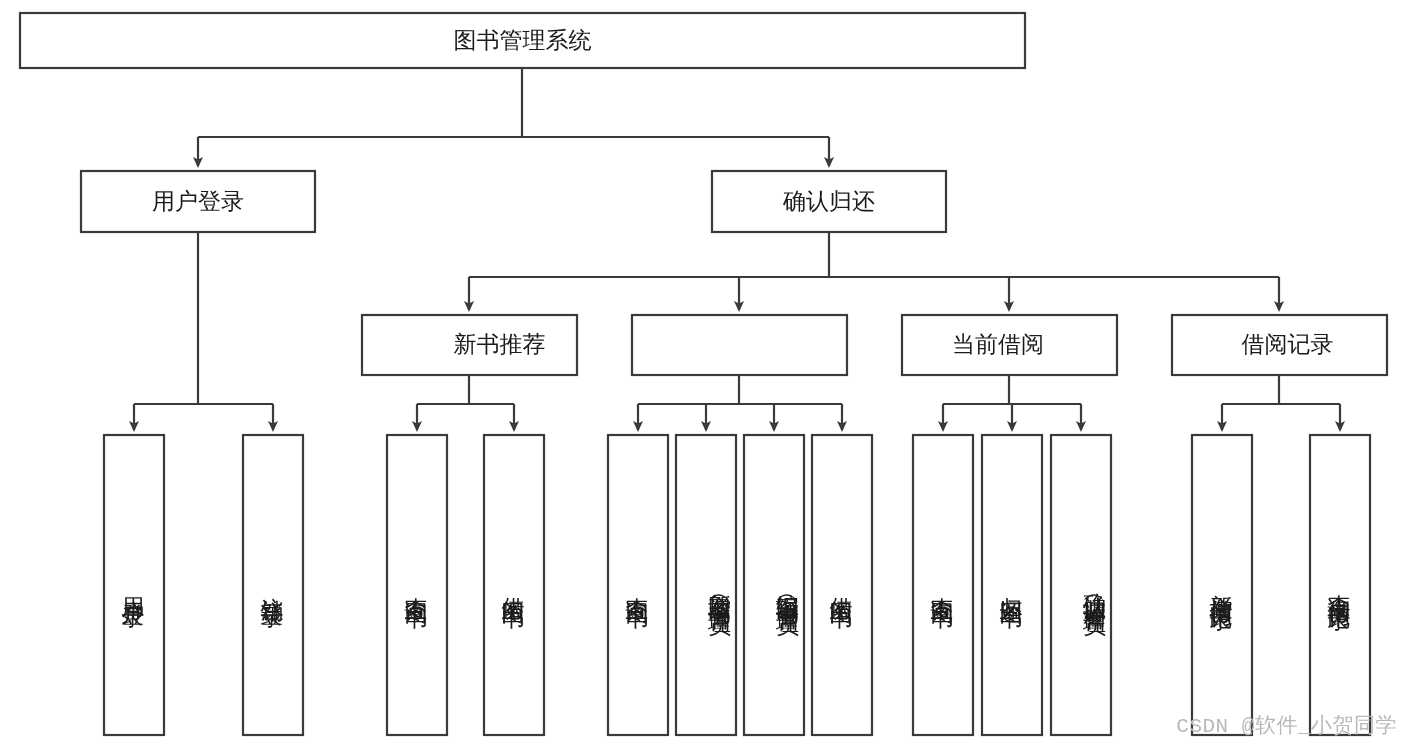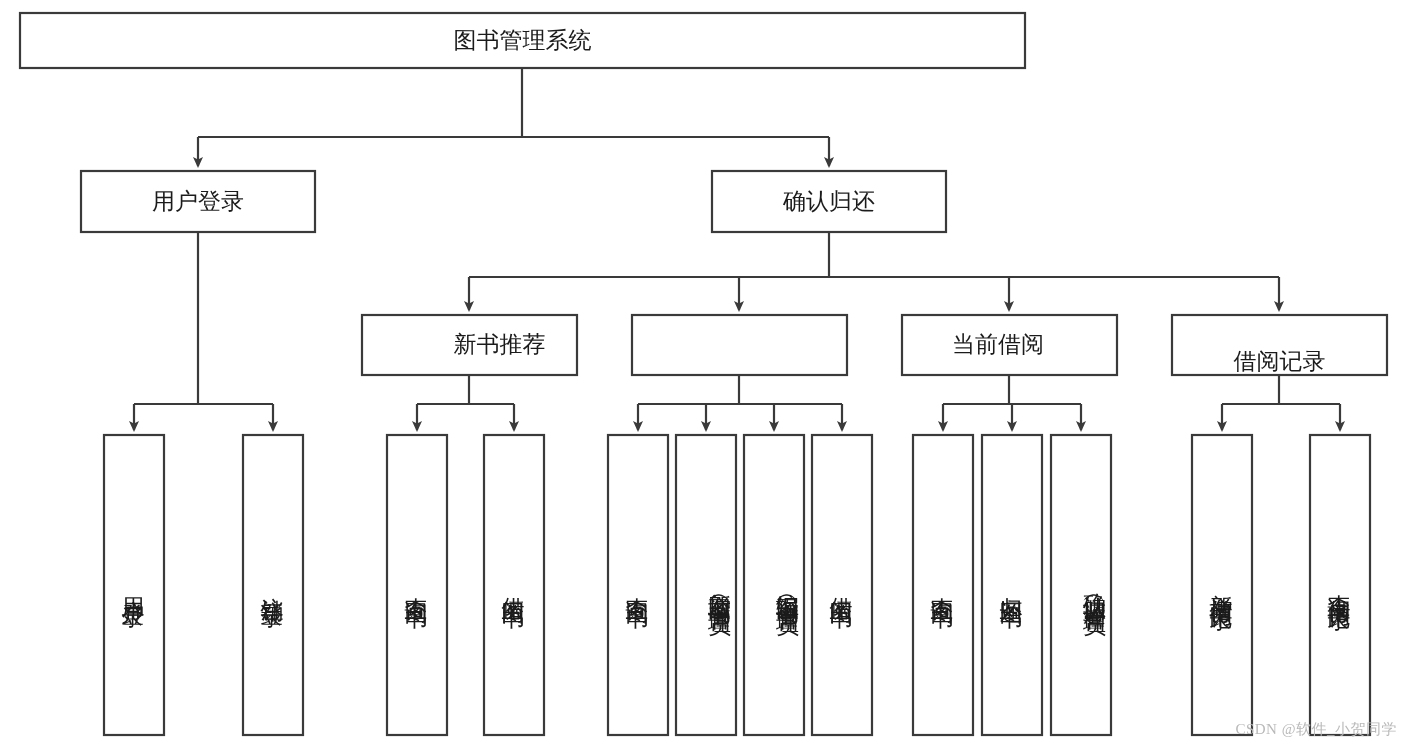--- a/index.html
+++ b/index.html
@@ -66,24 +66,24 @@
     box-sizing: border-box;
   }
   .node-label.vert.centered {
     align-items: center;
     padding-top: 0;
   }
   .watermark {
     position: absolute;
     right: 8px;
     bottom: 8px;
-    font-size: 15px;
+    font-size: 21px;
     color: #b9b9b9;
     letter-spacing: 0.5px;
-    font-family: Liberation Serif, serif;
+    font-family: Liberation Mono, monospace;
     white-space: nowrap;
   }
 </style>
 </head>
 <body>
 
 <div id="diagram-root">
 
   <svg id="flow-svg" viewBox="0 0 1405 747">
     <defs>
@@ -161,21 +161,21 @@
     <path class="conn" marker-end="url(#arrow)" d="M1340,404 L1340,430"></path>
   </svg>
 
   <div class="node-label horiz" style="left:20px; top:13px; width:1005px; height:55px;">图书管理系统</div>
 
   <div class="node-label horiz" style="left:81px; top:171px; width:234px; height:61px;">用户登录</div>
   <div class="node-label horiz" style="left:712px; top:171px; width:234px; height:61px;">确认归还</div>
 
   <div class="node-label horiz" style="left:362px; top:315px; width:215px; height:60px;padding-left:30px;">新书推荐</div>
   <div class="node-label horiz" style="left:902px; top:315px; width:192px; height:60px;">当前借阅</div>
-  <div class="node-label horiz" style="left:1172px; top:332px; width:215px; height:60px;">借阅记录</div>
+  <div class="node-label horiz" style="left:1172px; top:315px; width:215px; height:60px;padding-left:8px;">借阅记录</div>
 
   <div class="node-label vert centered" style="left:104px; top:435px; width:60px; height:300px;">用户登录</div>
   <div class="node-label vert centered" style="left:243px; top:435px; width:60px; height:300px;">注销登录</div>
 
   <div class="node-label vert centered" style="left:387px; top:435px; width:60px; height:300px;">查询图书</div>
   <div class="node-label vert centered" style="left:484px; top:435px; width:60px; height:300px;">借阅图书</div>
 
   <div class="node-label vert centered" style="left:608px; top:435px; width:60px; height:300px;">查询图书</div>
   <div class="node-label vert" style="left:676px; top:435px; width:60px; height:300px;">新增图书（管理员）</div>
   <div class="node-label vert" style="left:744px; top:435px; width:60px; height:300px;">编辑图书（管理员）</div>

